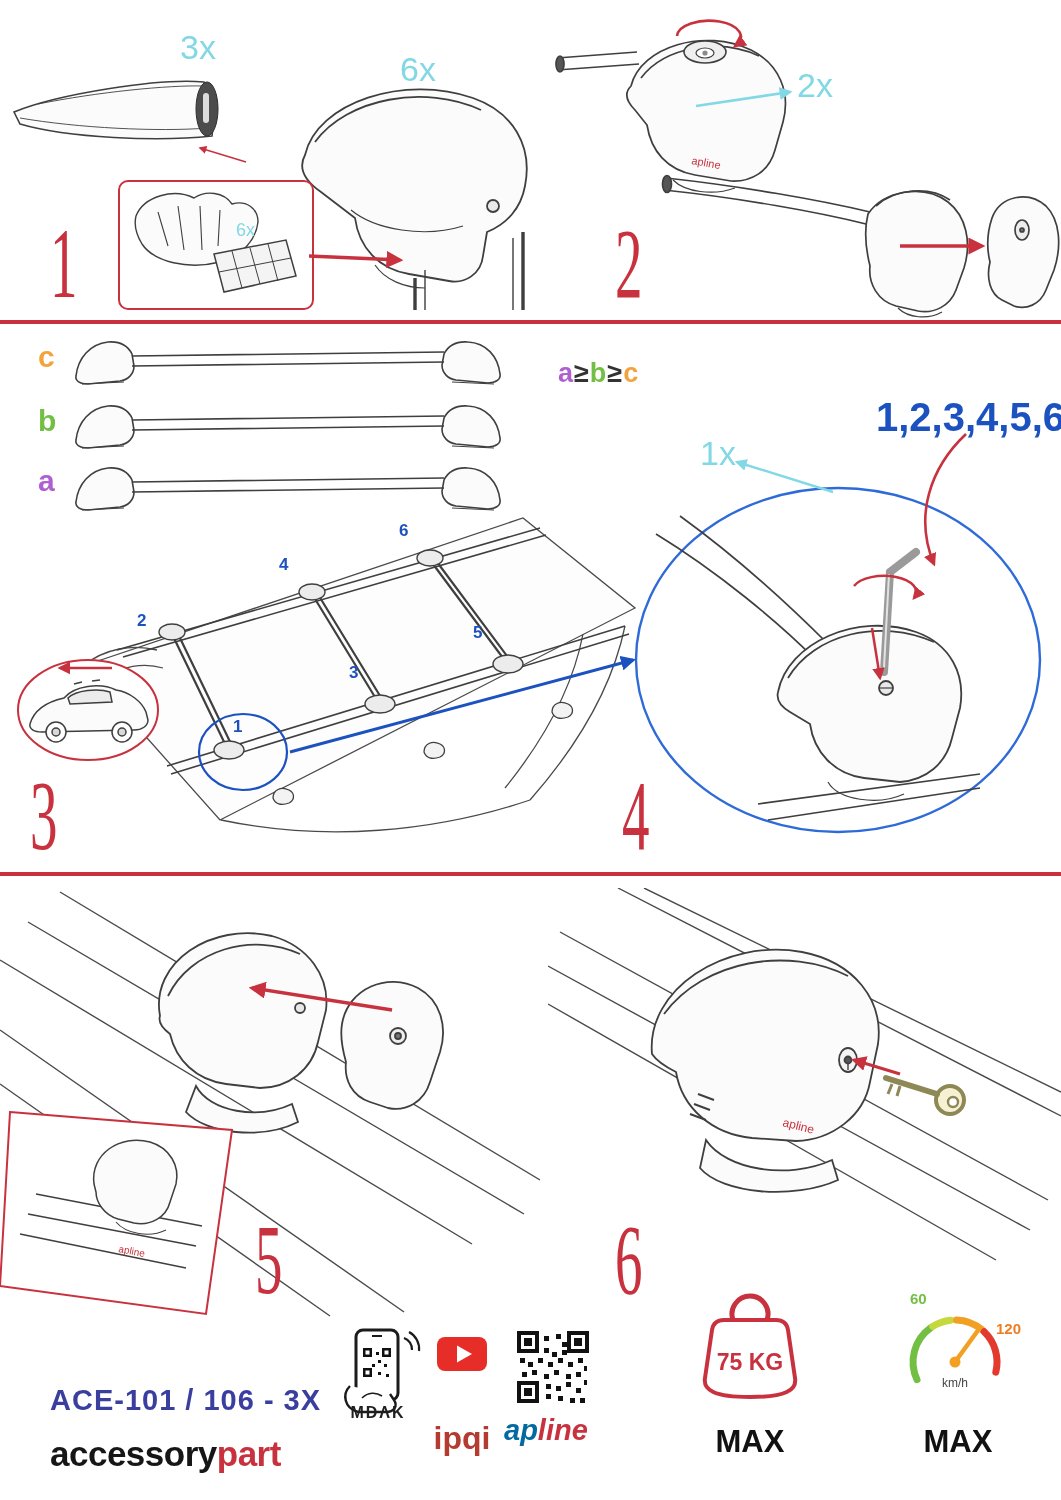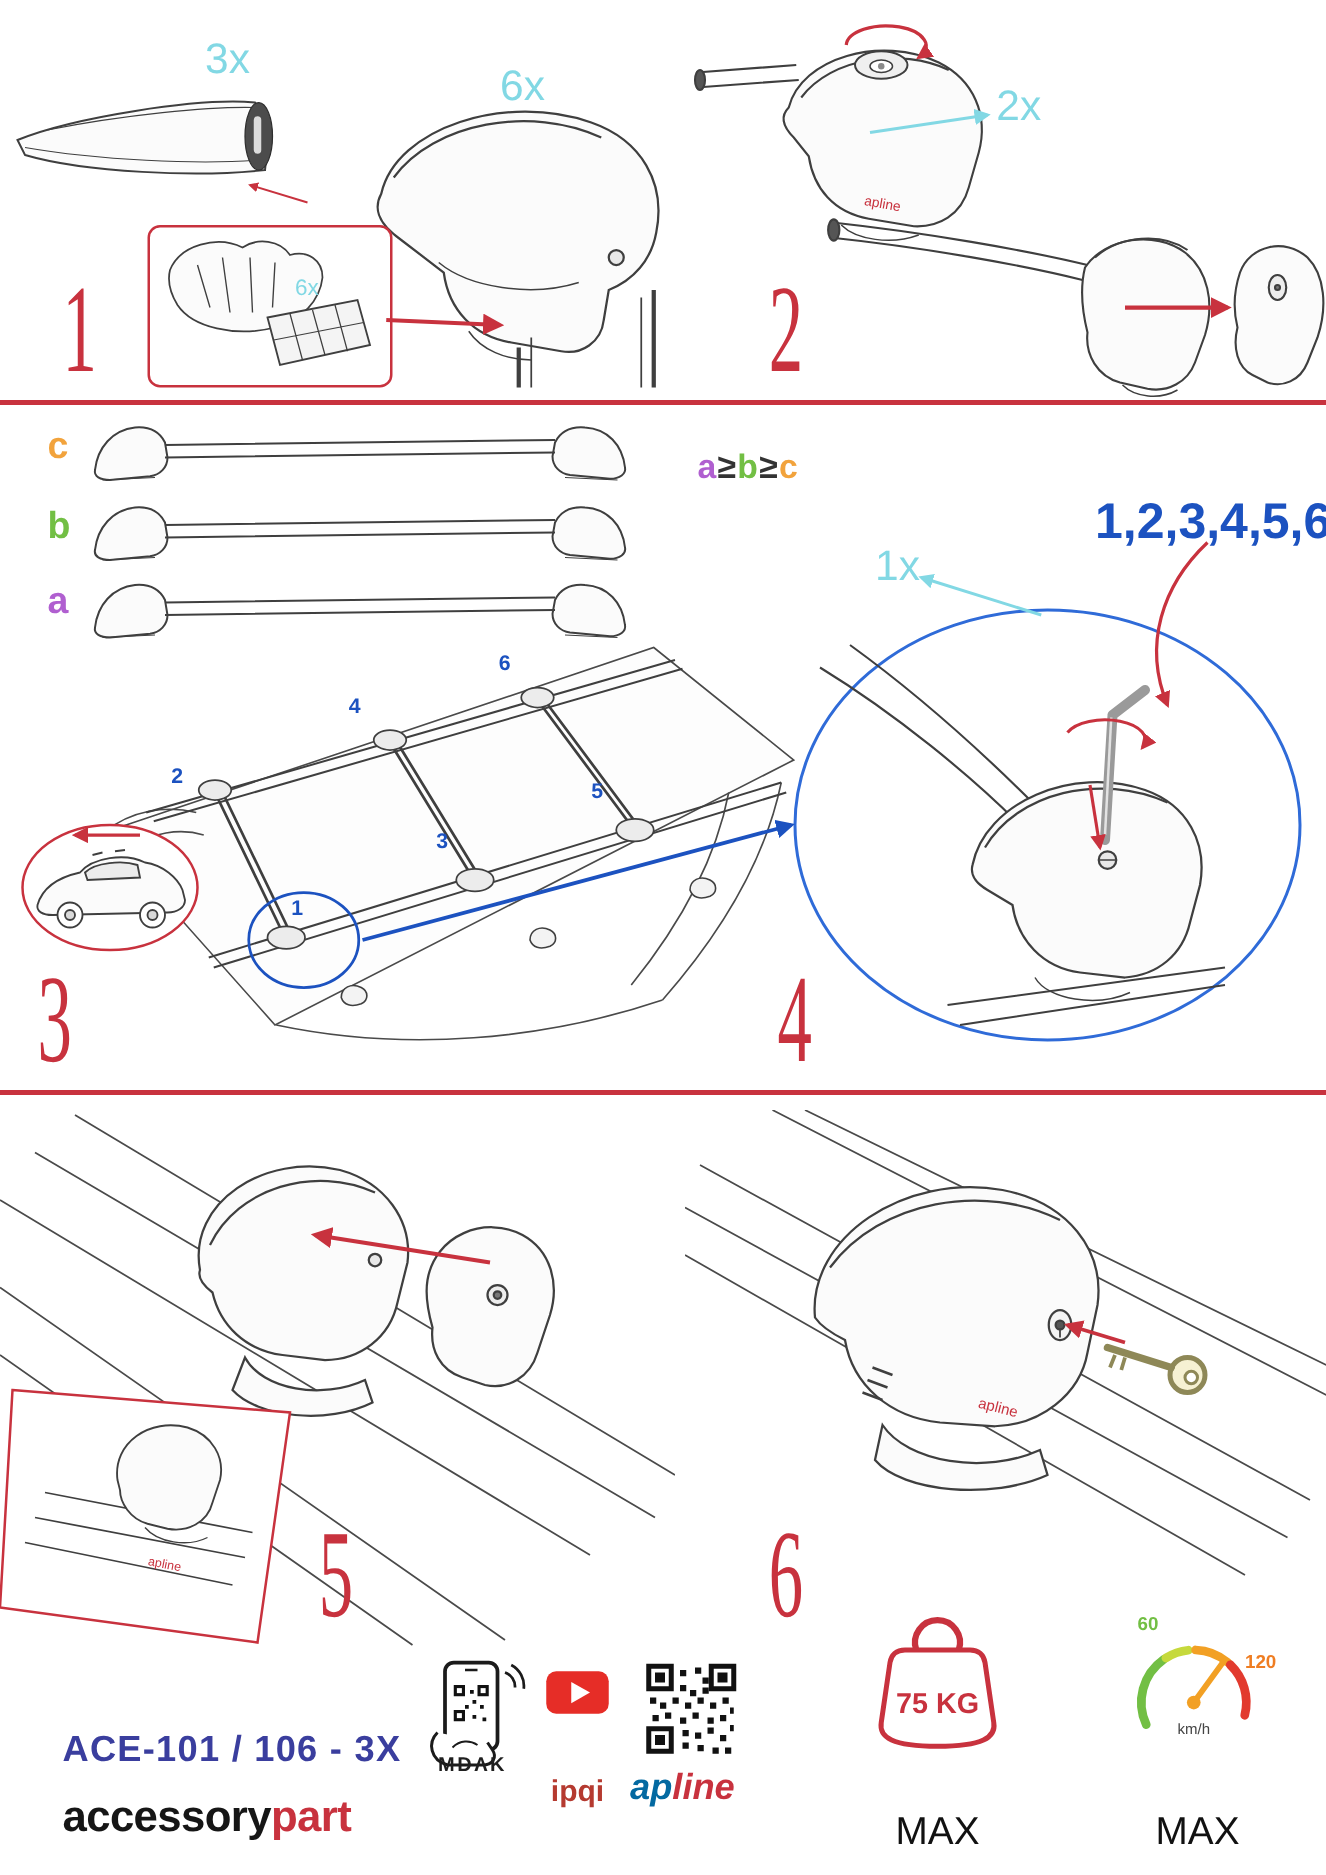--- a/index.html
+++ b/index.html
@@ -7,21 +7,21 @@
         font-family:"Liberation Sans",sans-serif;}
   .abs{position:absolute;}
   .divider{position:absolute;left:0;width:1061px;height:4px;background:#c8323e;}
   .stepnum{position:absolute;font-family:"Liberation Serif",serif;font-size:100px;line-height:1;
            color:#c8323e;transform:scaleX(0.55);transform-origin:left top;font-weight:400;}
   .qty{position:absolute;font-size:34px;color:#82d8e4;font-weight:400;}
   .bluebig{position:absolute;font-size:40px;font-weight:bold;color:#1c52c0;}
   .blueone{position:absolute;font-size:48px;font-weight:bold;color:#1c52c0;}
   .szlabel{position:absolute;font-size:30px;font-weight:bold;}
   .rule{position:absolute;font-size:27px;font-weight:bold;letter-spacing:1px;}
-  .maxlbl{position:absolute;font-size:31px;font-weight:normal;color:#111;text-align:center;margin-top:23px;}
+  .maxlbl{position:absolute;font-size:31px;font-weight:bold;color:#111;text-align:center;}
   svg{display:block;}
   text{font-family:"Liberation Sans",sans-serif;}
 </style>
 </head>
 <body>
 
 <div id="page">
 
   <svg width="0" height="0" class="abs" aria-hidden="true">
     <defs>
@@ -31,21 +31,21 @@
       <marker id="arC" viewBox="0 0 10 10" markerWidth="5" markerHeight="5" refX="8" refY="5" orient="auto">
           <path d="M0,0L10,5L0,10Z" fill="#82d8e4"></path>
         </marker>
       <marker id="arB" viewBox="0 0 10 10" markerWidth="5" markerHeight="5" refX="8" refY="5" orient="auto">
           <path d="M0,0L10,5L0,10Z" fill="#1c52c0"></path>
         </marker>
     </defs>
   </svg>
 
   <div class="stepnum" style="left:50px;top:214px;">1</div>
-  <div class="qty" style="left:164px;top:28px;">3x</div>
+  <div class="qty" style="left:180px;top:28px;">3x</div>
   <div class="qty" style="left:400px;top:50px;">6x</div>
 
   <svg class="abs" style="left:8px;top:38px;" width="246" height="132" viewBox="0 0 246 132">
     <g stroke="#3f3f3f" stroke-width="1.6" fill="#fbfbfb">
       <path d="M6,74 C50,56 150,40 196,44 L208,60 L204,98 C150,104 60,100 12,86 Z"></path>
       <path d="M12,80 C70,90 150,94 200,90" fill="none" stroke-width="0.9"></path>
       <path d="M30,66 C90,54 160,47 196,48" fill="none" stroke-width="0.9"></path>
     </g>
     <ellipse cx="199" cy="71" rx="11" ry="27" fill="#4c4c4c" stroke="#2e2e2e"></ellipse>
     <rect x="195" y="55" width="6" height="30" rx="3" fill="#dcdcdc"></rect>
@@ -347,21 +347,21 @@
       <path d="M18,58 C10,66 12,80 26,84 L54,84 C62,84 66,78 62,72 L58,66"></path>
       <path d="M30,70 C36,64 44,64 50,68" fill="none" stroke-width="1.6"></path>
     </g>
   </svg>
   <div class="abs" style="left:332px;top:1404px;width:92px;text-align:center;font-size:16px;font-weight:bold;color:#1f1f1f;letter-spacing:2px;">MDΛK</div>
 
   <svg class="abs" style="left:436px;top:1336px;" width="52" height="38" viewBox="0 0 52 38">
     <rect x="1" y="1" width="50" height="34" rx="8" fill="#e62d27"></rect>
     <polygon points="21,9.5 21,26.5 36,18" fill="#fff"></polygon>
   </svg>
-  <div class="abs" style="left:432px;top:1420px;width:60px;text-align:center;font-size:24px;font-weight:bold;color:#b53a30;">ipqi</div>
+  <div class="abs" style="left:432px;top:1420px;width:60px;text-align:center;font-size:32px;font-weight:bold;color:#b53a30;">ipqi</div>
 
   <svg class="abs" style="left:514px;top:1328px;" width="78" height="78" viewBox="0 0 78 78">
     <g fill="none" stroke="#111" stroke-width="4">
       <rect x="5" y="5" width="18" height="18"></rect>
         <rect x="55" y="5" width="18" height="18"></rect>
         <rect x="5" y="55" width="18" height="18"></rect>
     </g>
     <g fill="#111">
       <rect x="10" y="10" width="8" height="8"></rect>
         <rect x="60" y="10" width="8" height="8"></rect>

